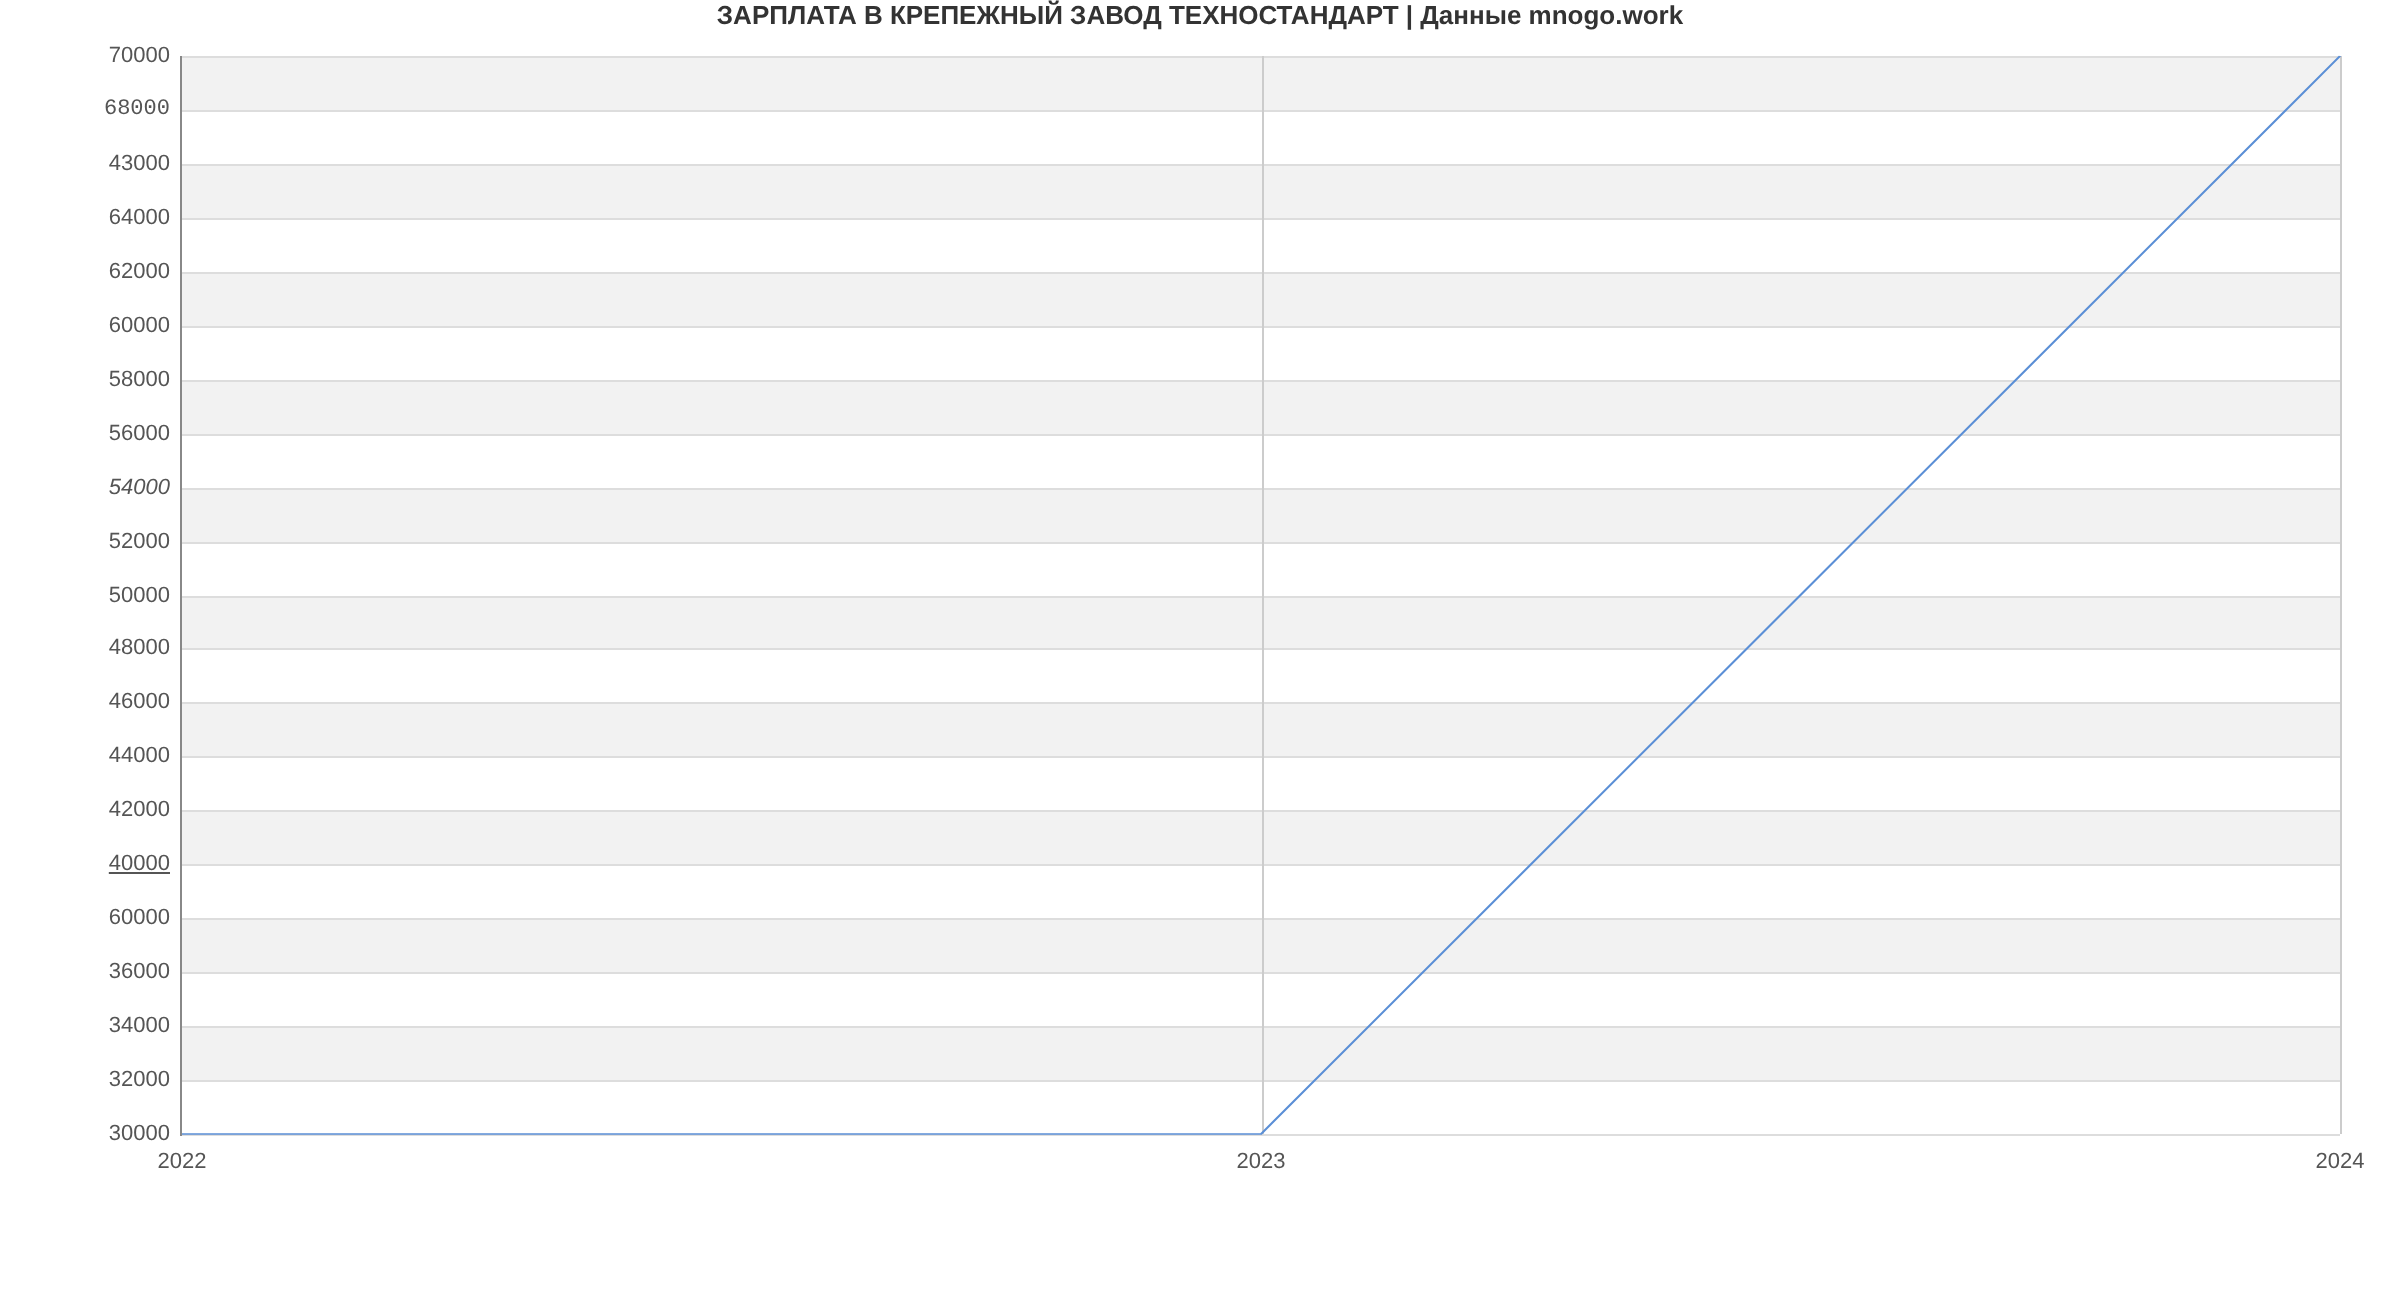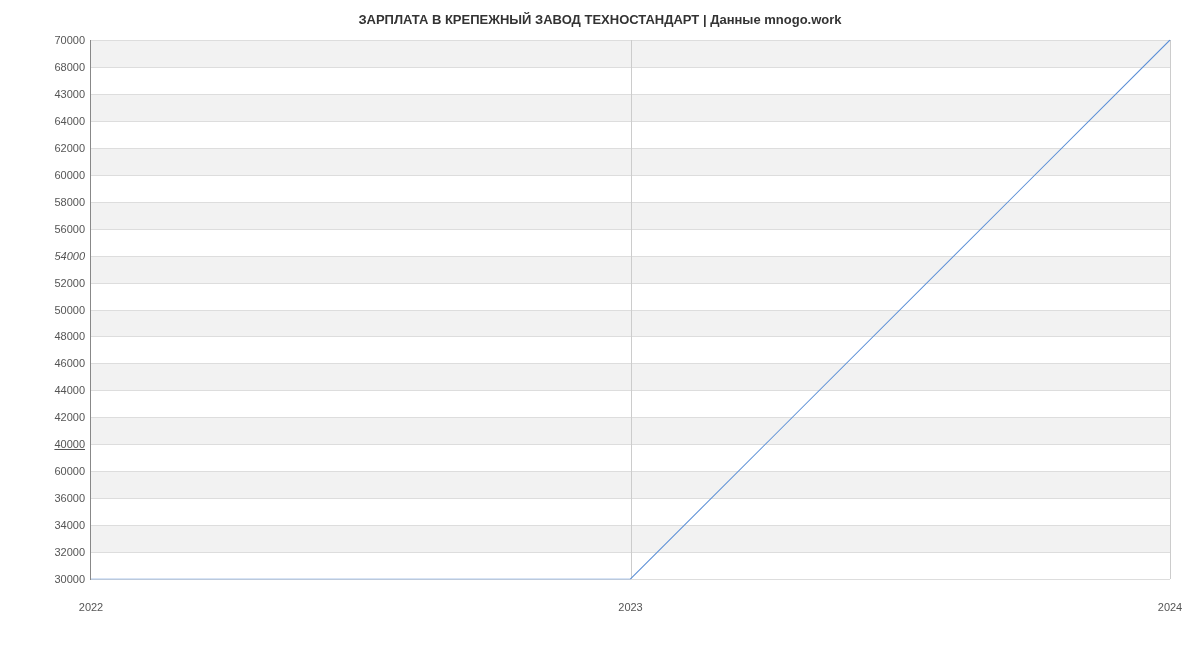--- a/index.html
+++ b/index.html
@@ -7,21 +7,20 @@
     padding: 0;
     width: 1200px;
     height: 650px;
     background: #fff;
     font-family: Arial, Helvetica, sans-serif;
     color: #333;
   }
   .title {
     text-align: center;
     font-size: 13px;
-    padding-top: 12px;
     height: 28px;
     font-weight: bold;
     color: #333;
   }
   .chart-wrap {
     position: relative;
     margin-left: 90px;
     margin-right: 30px;
     height: 560px;
   }
@@ -61,21 +60,21 @@
     transform: translateY(-50%);
     margin-right: 6px;
     font-size: 11px;
     color: #555;
     white-space: nowrap;
   }
   .xtick {
     position: absolute;
     top: 100%;
     transform: translateX(-50%);
-    margin-top: 22px;
+    margin-top: 8px;
     font-size: 11px;
     color: #555;
     text-align: right;
   }
   svg.line {
     position: absolute;
     left: 0;
     top: 0;
     width: 100%;
     height: 100%;
@@ -137,21 +136,21 @@
       <div class="ytick" style="top: 30%;">58000</div>
       <div class="hgrid" style="top: 25%;"></div>
       <div class="ytick" style="top: 25%;">60000</div>
       <div class="hgrid" style="top: 20%;"></div>
       <div class="ytick" style="top: 20%;">62000</div>
       <div class="hgrid" style="top: 15%;"></div>
       <div class="ytick" style="top: 15%;">64000</div>
       <div class="hgrid" style="top: 10%;"></div>
       <div class="ytick" style="top: 10%;">43000</div>
       <div class="hgrid" style="top: 5%;"></div>
-      <div class="ytick" style="top: 5%;">68000</div>
+      <div class="ytick" style="top: 5%; font-family: Liberation Mono, monospace;">68000</div>
       <div class="hgrid" style="top: 0%;"></div>
       <div class="ytick" style="top: 0%;">70000</div>
       <div class="xtick" style="left: 0%;">2022</div>
       <div class="vgrid" style="left: 50%;"></div>
       <div class="xtick" style="left: 50%;">2023</div>
       <div class="vgrid" style="left: 100%;"></div>
       <div class="xtick" style="left: 100%;">2024</div>
       <svg class="line" id="line-svg" preserveAspectRatio="none" viewBox="0 0 1000 1000">
       <polyline id="series-poly" points="0,1000 500,1000 1000,0"></polyline>
     </svg>

